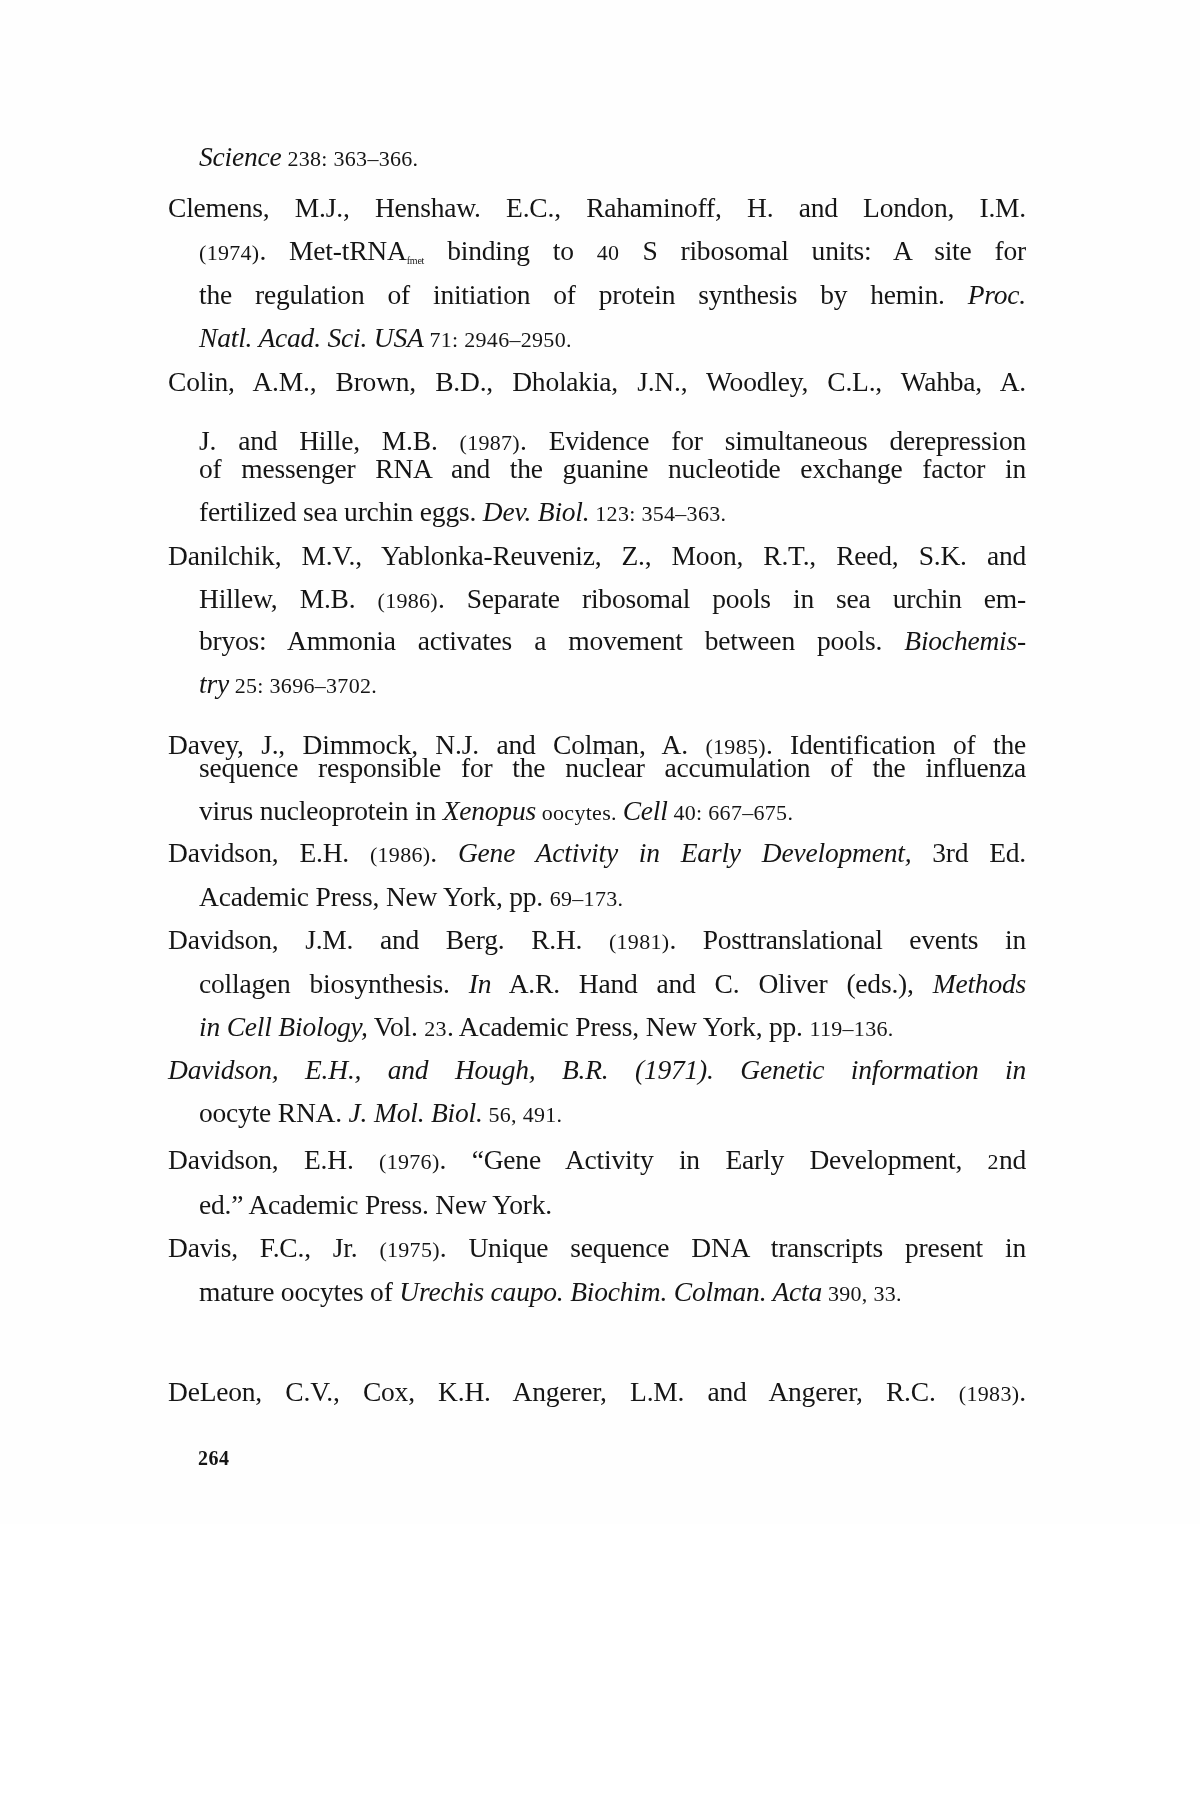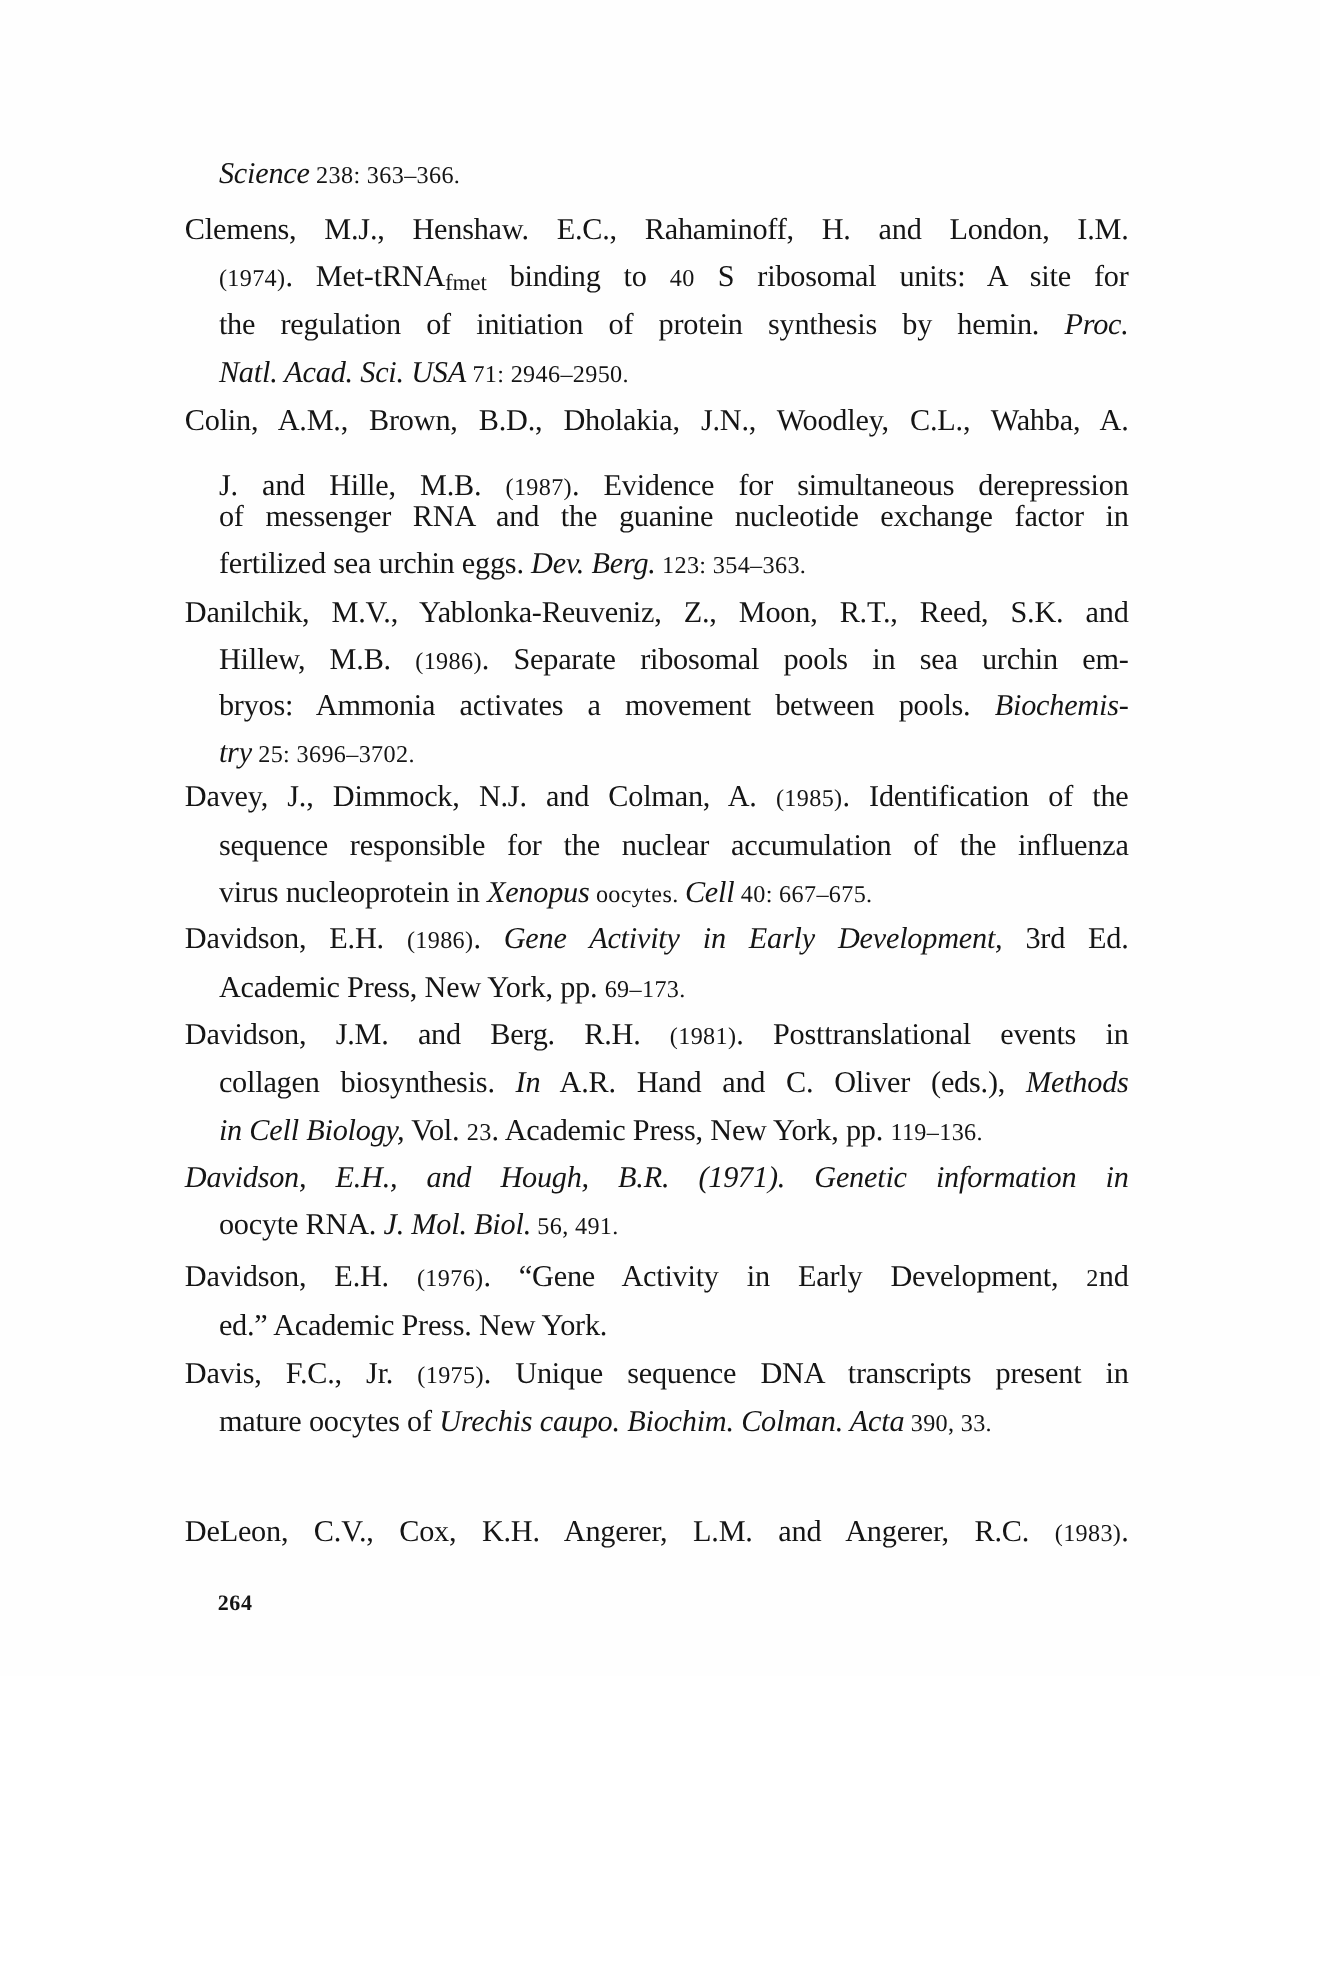--- a/index.html
+++ b/index.html
@@ -34,21 +34,21 @@
     .justify {
       width: 826px;
       text-align: justify;
       text-align-last: justify;
     }
     .cont.justify { width: 827px; }
     .first.justify { width: 858px; }
     .seg { }
     .it { font-style: italic; }
     .sm { font-size: 22px; letter-spacing: 0.3px; }
-    sub.sub { font-size: 21px; vertical-align: -4px; line-height: 0; }
+    sub.sub { font-size: 10px; vertical-align: -4px; line-height: 0; }
     .page-number {
       position: absolute;
       left: 198px;
       top: 1447px;
       font-size: 20px;
       font-family: "Liberation Serif", "DejaVu Serif", serif;
       font-weight: bold;
       letter-spacing: 0.5px;
     }
   </style>
@@ -58,26 +58,26 @@
 <div class="page">
   <div id="reference-list">
       <div class="line cont" style="top: 140px;"><span class="seg it">Science</span><span class="seg sm"> 238: 363–366.</span></div>
       <div class="line first justify" style="top: 191px;"><span class="seg">Clemens, M.J., Henshaw. E.C., Rahaminoff, H. and London, I.M.</span></div>
       <div class="line cont justify" style="top: 234px;"><span class="seg sm">(1974)</span><span class="seg">. Met-tRNA</span><sub class="sub">fmet</sub><span class="seg"> binding to </span><span class="seg sm">40</span><span class="seg"> S ribosomal units: A site for</span></div>
       <div class="line cont justify" style="top: 278px;"><span class="seg">the regulation of initiation of protein synthesis by hemin. </span><span class="seg it">Proc.</span></div>
       <div class="line cont" style="top: 321px;"><span class="seg it">Natl. Acad. Sci. USA</span><span class="seg sm"> 71: 2946–2950.</span></div>
       <div class="line first justify" style="top: 365px;"><span class="seg">Colin, A.M., Brown, B.D., Dholakia, J.N., Woodley, C.L., Wahba, A.</span></div>
       <div class="line cont justify" style="top: 424px;"><span class="seg">J. and Hille, M.B. </span><span class="seg sm">(1987)</span><span class="seg">. Evidence for simultaneous derepression</span></div>
       <div class="line cont justify" style="top: 452px;"><span class="seg">of messenger RNA and the guanine nucleotide exchange factor in</span></div>
-      <div class="line cont" style="top: 495px;"><span class="seg">fertilized sea urchin eggs. </span><span class="seg it">Dev. Berg.</span><span class="seg sm"> 123: 354–363.</span></div>
+      <div class="line cont" style="top: 495px;"><span class="seg">fertilized sea urchin eggs. </span><span class="seg it">Dev. Biol.</span><span class="seg sm"> 123: 354–363.</span></div>
       <div class="line first justify" style="top: 539px;"><span class="seg">Danilchik, M.V., Yablonka-Reuveniz, Z., Moon, R.T., Reed, S.K. and</span></div>
       <div class="line cont justify" style="top: 582px;"><span class="seg">Hillew, M.B. </span><span class="seg sm">(1986)</span><span class="seg">. Separate ribosomal pools in sea urchin em-</span></div>
       <div class="line cont justify" style="top: 624px;"><span class="seg">bryos: Ammonia activates a movement between pools. </span><span class="seg it">Biochemis-</span></div>
       <div class="line cont" style="top: 667px;"><span class="seg it">try</span><span class="seg sm"> 25: 3696–3702.</span></div>
-      <div class="line first justify" style="top: 707px;"><span class="seg">Davey, J., Dimmock, N.J. and Colman, A. </span><span class="seg sm">(1985)</span><span class="seg">. Identification of the</span></div>
+      <div class="line first justify" style="top: 728px;"><span class="seg">Davey, J., Dimmock, N.J. and Colman, A. </span><span class="seg sm">(1985)</span><span class="seg">. Identification of the</span></div>
       <div class="line cont justify" style="top: 751px;"><span class="seg">sequence responsible for the nuclear accumulation of the influenza</span></div>
       <div class="line cont" style="top: 794px;"><span class="seg">virus nucleoprotein in </span><span class="seg it">Xenopus</span><span class="seg sm"> oocytes. </span><span class="seg it">Cell</span><span class="seg sm"> 40: 667–675.</span></div>
       <div class="line first justify" style="top: 836px;"><span class="seg">Davidson, E.H. </span><span class="seg sm">(1986)</span><span class="seg">. </span><span class="seg it">Gene Activity in Early Development,</span><span class="seg"> 3rd Ed.</span></div>
       <div class="line cont" style="top: 880px;"><span class="seg">Academic Press, New York, pp. </span><span class="seg sm">69–173.</span></div>
       <div class="line first justify" style="top: 923px;"><span class="seg">Davidson, J.M. and Berg. R.H. </span><span class="seg sm">(1981)</span><span class="seg">. Posttranslational events in</span></div>
       <div class="line cont justify" style="top: 967px;"><span class="seg">collagen biosynthesis. </span><span class="seg it">In</span><span class="seg"> A.R. Hand and C. Oliver (eds.), </span><span class="seg it">Methods</span></div>
       <div class="line cont" style="top: 1010px;"><span class="seg it">in Cell Biology,</span><span class="seg"> Vol. </span><span class="seg sm">23</span><span class="seg">. Academic Press, New York, pp. </span><span class="seg sm">119–136.</span></div>
       <div class="line first justify" style="top: 1053px; font-style: italic;"><span class="seg">Davidson, E.H., and Hough, B.R. (1971). Genetic information in</span></div>
       <div class="line cont" style="top: 1096px;"><span class="seg">oocyte RNA. </span><span class="seg it">J. Mol. Biol.</span><span class="seg sm"> 56, 491.</span></div>
       <div class="line first justify" style="top: 1143px;"><span class="seg">Davidson, E.H. </span><span class="seg sm">(1976)</span><span class="seg">. “Gene Activity in Early Development, </span><span class="seg sm">2</span><span class="seg">nd</span></div>

